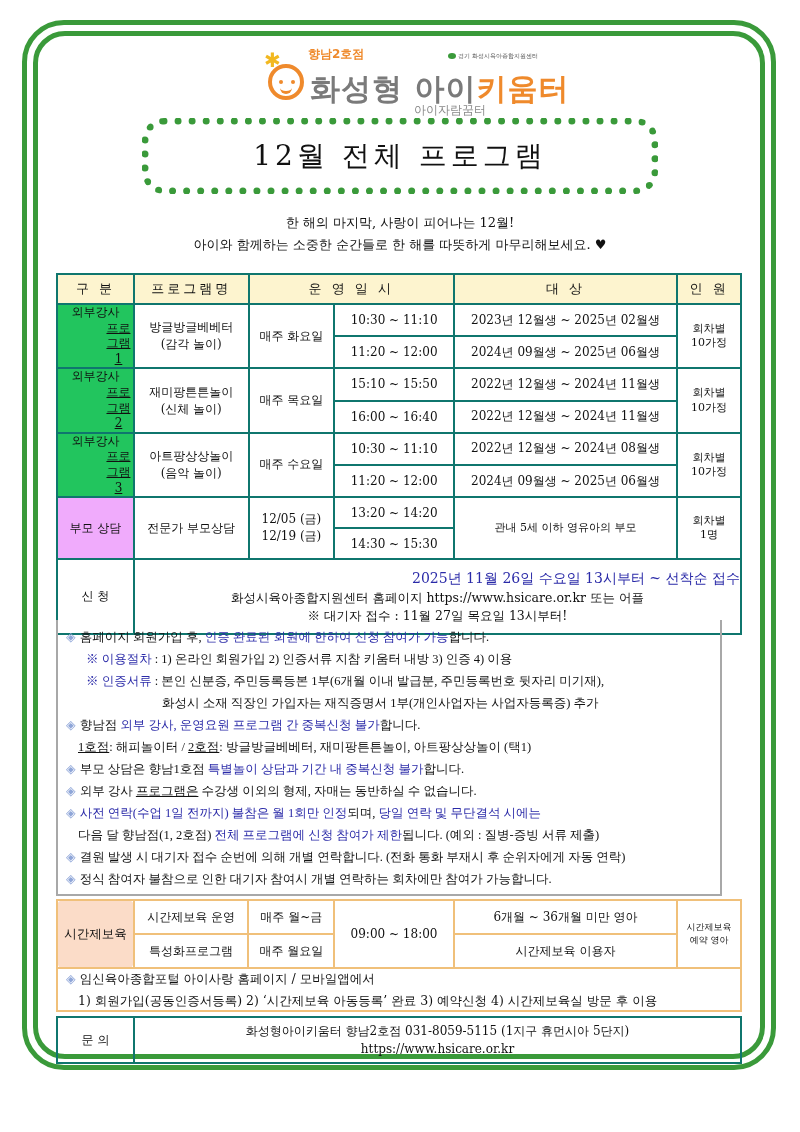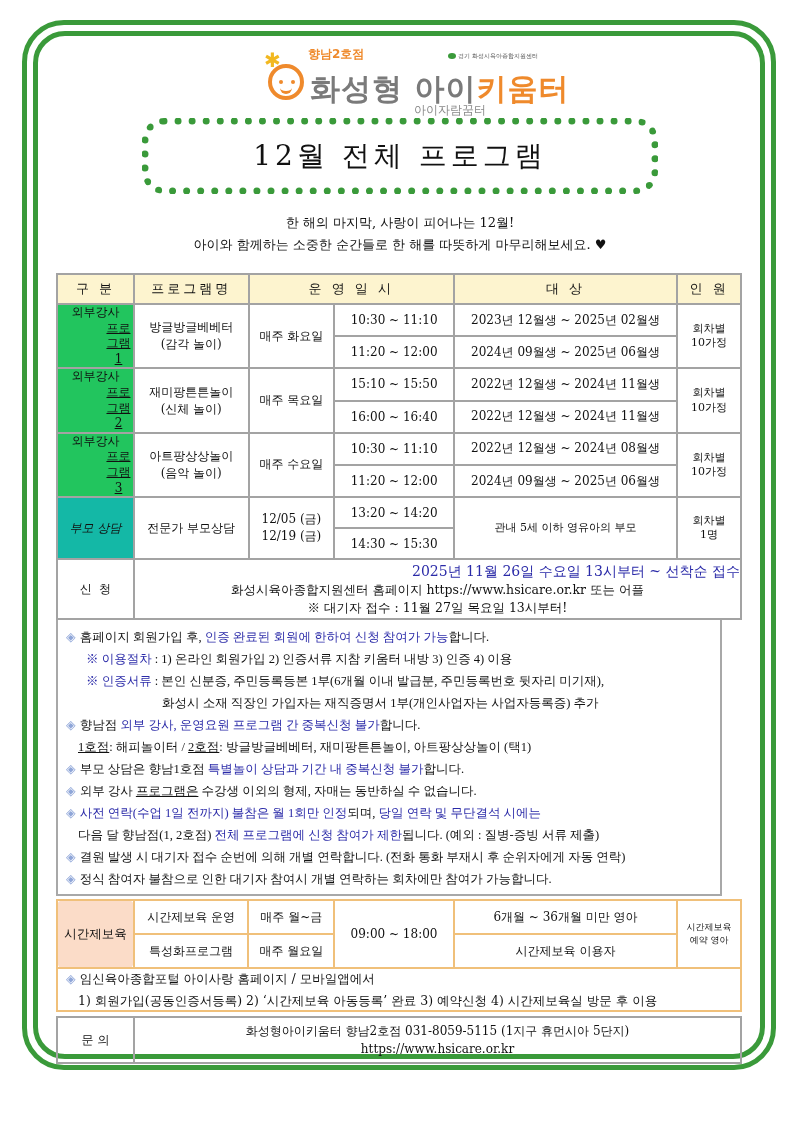--- a/index.html
+++ b/index.html
@@ -20,27 +20,27 @@
   .logo-center .dot { display: inline-block; width: 8px; height: 6px; border-radius: 50%; background: #3a9a3a; margin-right: 2px; vertical-align: middle; }
 
   .title-box { position: absolute; left: 142px; top: 118px; width: 516px; height: 76px; border: 7px dotted #3a9a3a; border-radius: 22px; display: flex; align-items: center; justify-content: center; }
   .title-text { font-family: "DejaVu Serif", serif; font-size: 28px; letter-spacing: 4px; color: #111; }
 
   .subtitle { position: absolute; left: 60px; width: 680px; text-align: center; font-family: "DejaVu Serif", serif; font-size: 13px; color: #111; }
   .sub1 { top: 214px; }
   .sub2 { top: 236px; }
 
   table { border-collapse: collapse; position: absolute; left: 56px; width: 686px; font-family: "DejaVu Serif", serif; font-size: 12px; }
-  td, th { border: 2px solid #a3a3a3; text-align: center; vertical-align: middle; font-weight: normal; }
+  td, th { border: 2px solid #0f766e; text-align: center; vertical-align: middle; font-weight: normal; }
   .main-table { top: 273px; }
   .main-table th { background: #fdf4cf; height: 30px; letter-spacing: 3px; font-size: 13px; }
   .main-table td { height: 31px; }
   .cat-green { background: #22c55e; line-height: 1.3; }
   .cat-green .under { text-decoration: underline; margin-left: 46px; }
-  .cat-pink { background: #14b8a6; font-style: italic; }
+  .cat-pink { background: #f0abfc; }
   .blue { color: #2a2aa8; }
   .small { font-size: 11px; line-height: 1.3; }
 
   .notes { position: absolute; left: 56px; top: 620px; width: 666px; height: 276px; border: 2px solid #a8a8a8; border-top: none; font-family: Liberation Serif, serif; font-size: 12.5px; padding: 6px 8px; }
   .note-line { height: 22px; line-height: 22px; white-space: nowrap; }
   .note-line.indent { padding-left: 12px; }
   .note-line.indent2 { padding-left: 96px; }
   .note-line.indent1 { padding-left: 20px; }
   .diamond { color: #8fa6d8; margin-right: 4px; }
   .asterisk-blue { color: #2a2aa8; }
@@ -172,21 +172,21 @@
     <td rowspan="2" class="small">
           <div>회차별</div>
           <div>1명</div>
         </td>
   </tr>
   <tr>
     <td>14:30 ~ 15:30</td>
   </tr>
 
   <tr>
-    <td style="height:60px;font-family:Liberation Mono, monospace;">신     청</td>
+    <td style="height:75px;">신     청</td>
     <td colspan="5" style="line-height:1.45; font-size:12.5px;">
       <div class="blue" style="font-size:14px;text-align:right;">2025년 11월 26일 수요일 13시부터 ~ 선착순 접수</div>
       <div>화성시육아종합지원센터 홈페이지 https://www.hsicare.or.kr 또는 어플</div>
       <div>※ 대기자 접수 : 11월 27일 목요일 13시부터!</div>
     </td>
   </tr>
 </tbody>
   </table>
 
 <div class="notes">

